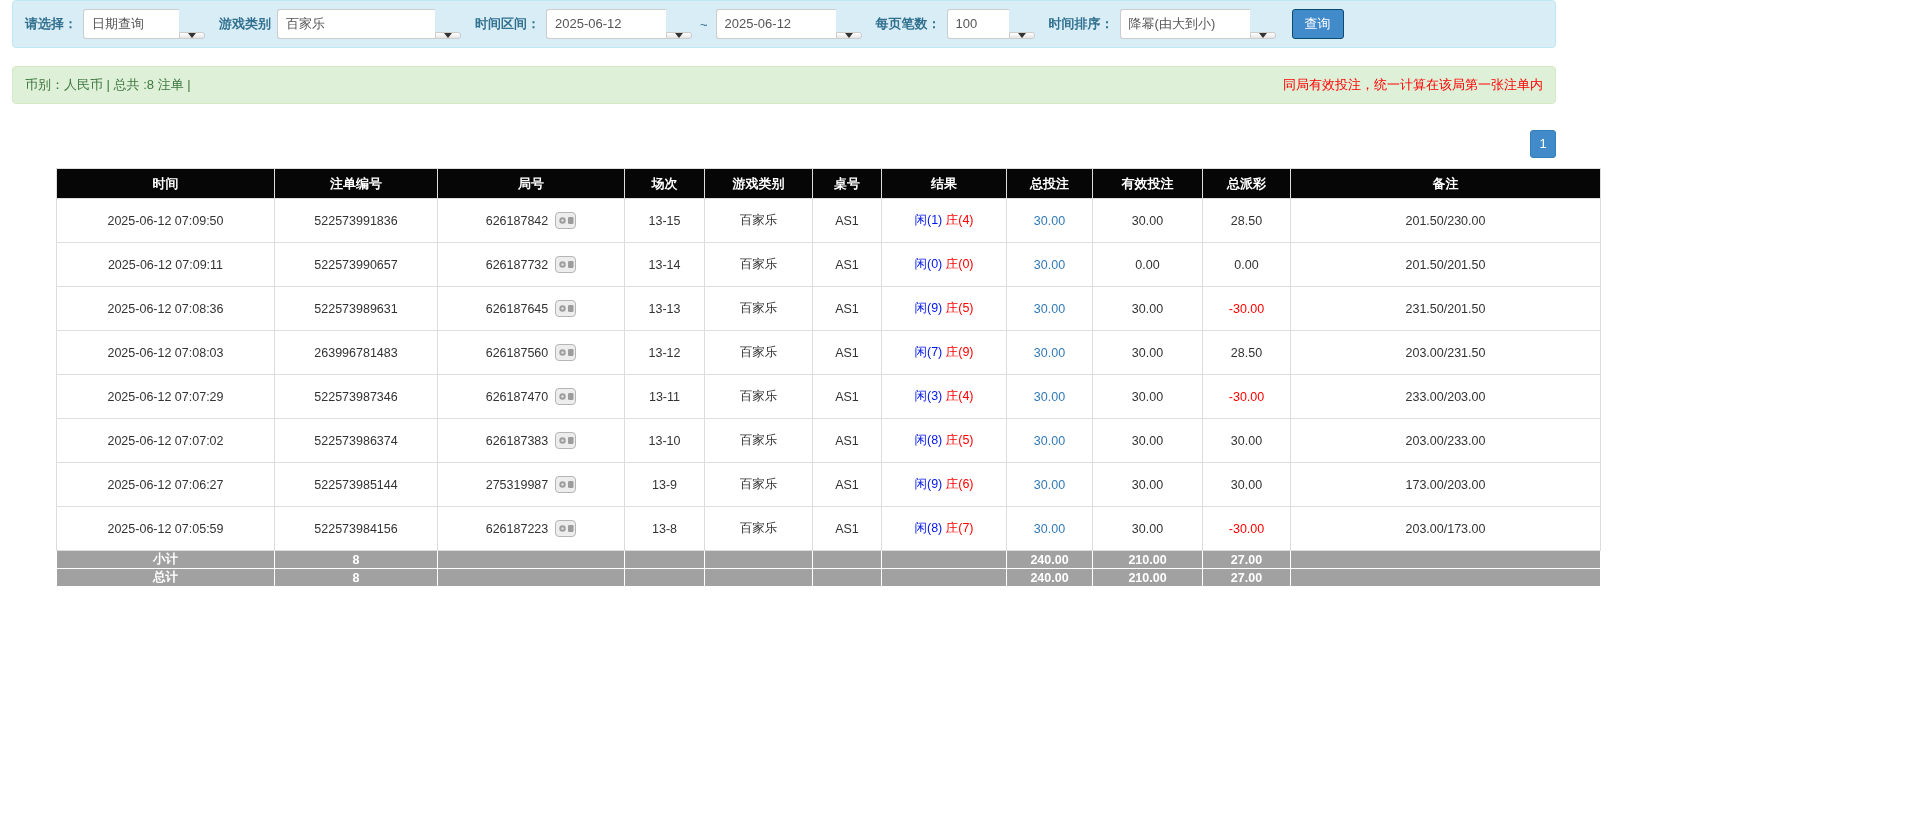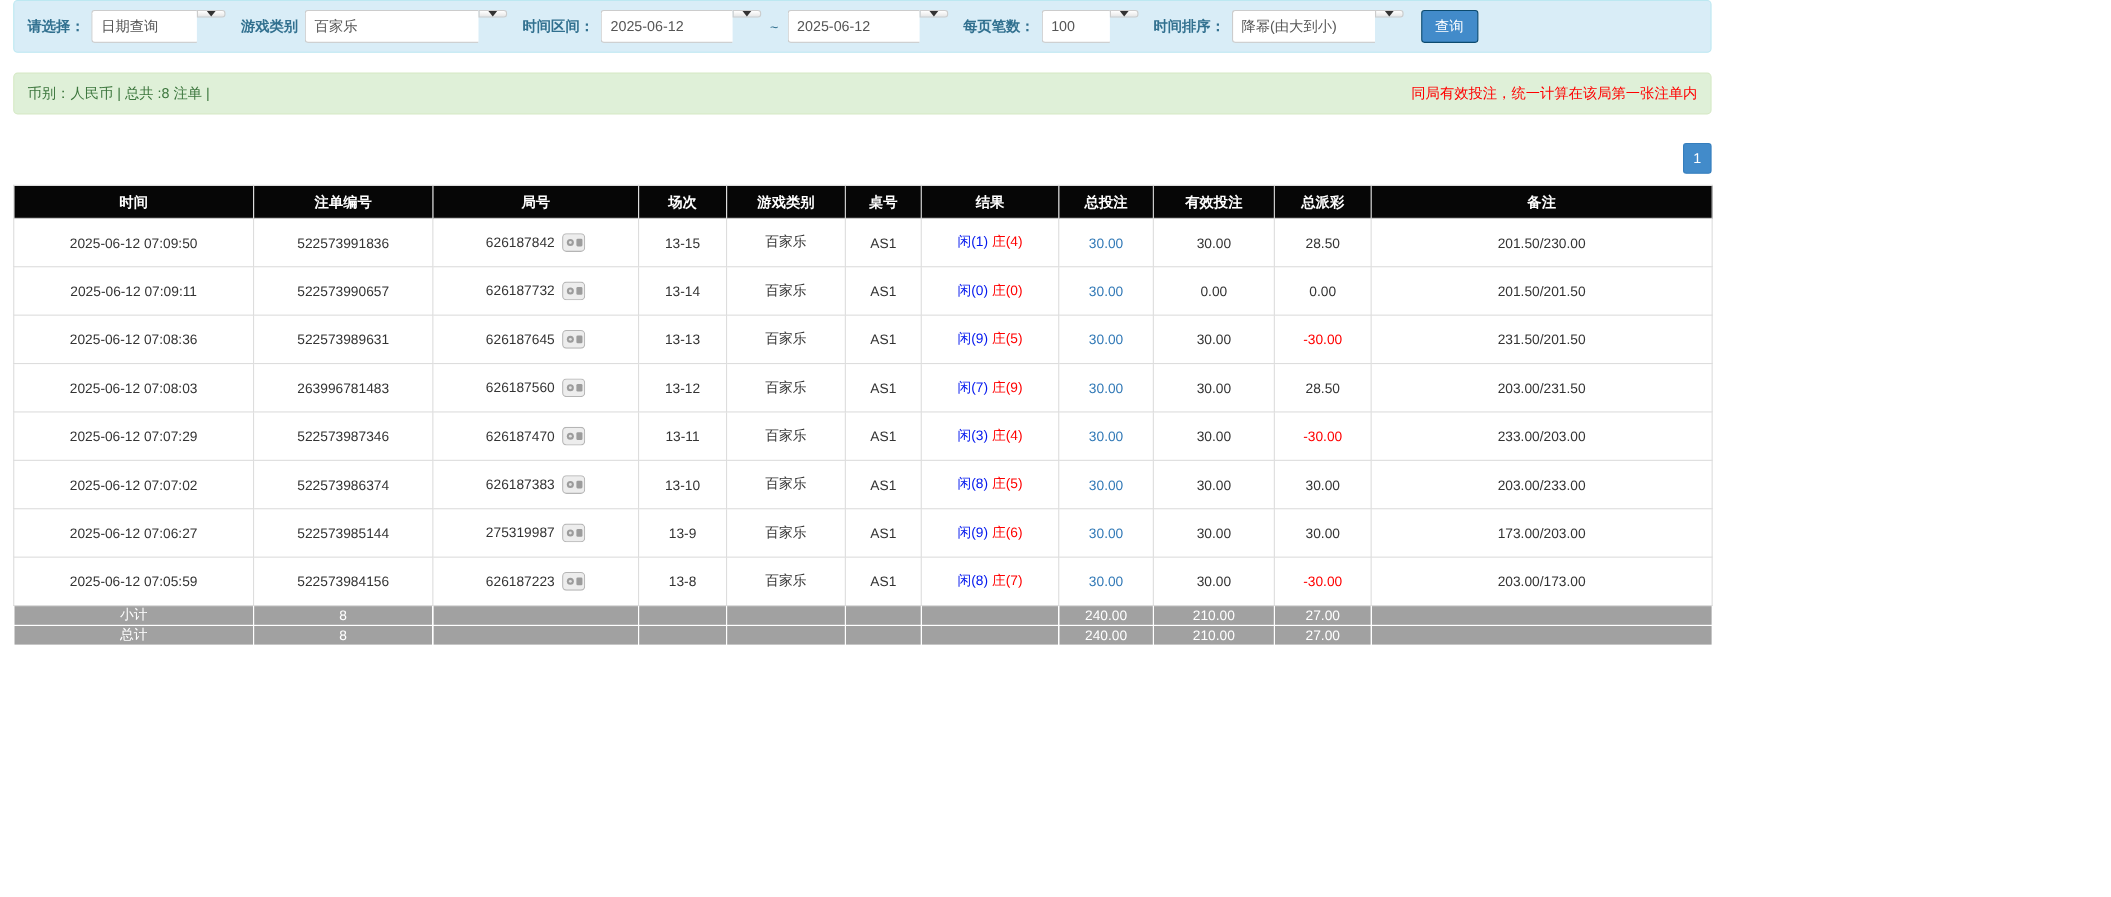--- a/index.html
+++ b/index.html
@@ -32,21 +32,21 @@
     gap: 6px;
   }
   .flabel {
     color: #31708f;
     font-weight: bold;
     font-size: 13px;
     white-space: nowrap;
     margin-left: 8px;
   }
   .flabel:first-child { margin-left: 2px; }
-  .combo { display: inline-flex; align-items: flex-start; height: 30px; }
+  .combo { display: inline-flex; align-items: flex-end; height: 30px; }
   .combo-text {
     background: #fff;
     border: 1px solid #ccc;
     border-right: none;
     border-radius: 3px 0 0 3px;
     padding: 0 8px;
     line-height: 28px;
     font-size: 13px;
     color: #555;
     white-space: nowrap;
@@ -120,20 +120,21 @@
     cursor: pointer;
   }
 
   
   table.bet-table {
     margin-top: 10px;
     width: 100%;
     border-collapse: collapse;
     table-layout: fixed;
     font-size: 12.5px;
+    margin-left: 44px;
   }
   .bet-table th {
     background: #060606;
     color: #fff;
     font-weight: bold;
     height: 30px;
     border: 1px solid #ddd;
     text-align: center;
     font-size: 13px;
   }
@@ -155,21 +156,21 @@
   .replay-icon {
     display: inline-block;
     vertical-align: middle;
     margin-left: 7px;
     cursor: pointer;
     line-height: 0;
   }
   .bet-table tr.foot-row td {
     background: #a1a1a1;
     color: #fff;
-    font-weight: normal;
+    font-weight: bold;
     height: 17px;
     border: 1px solid #fff;
     font-size: 12.5px;
   }
 </style>
 </head>
 <body>
 
 <div class="container">
 

